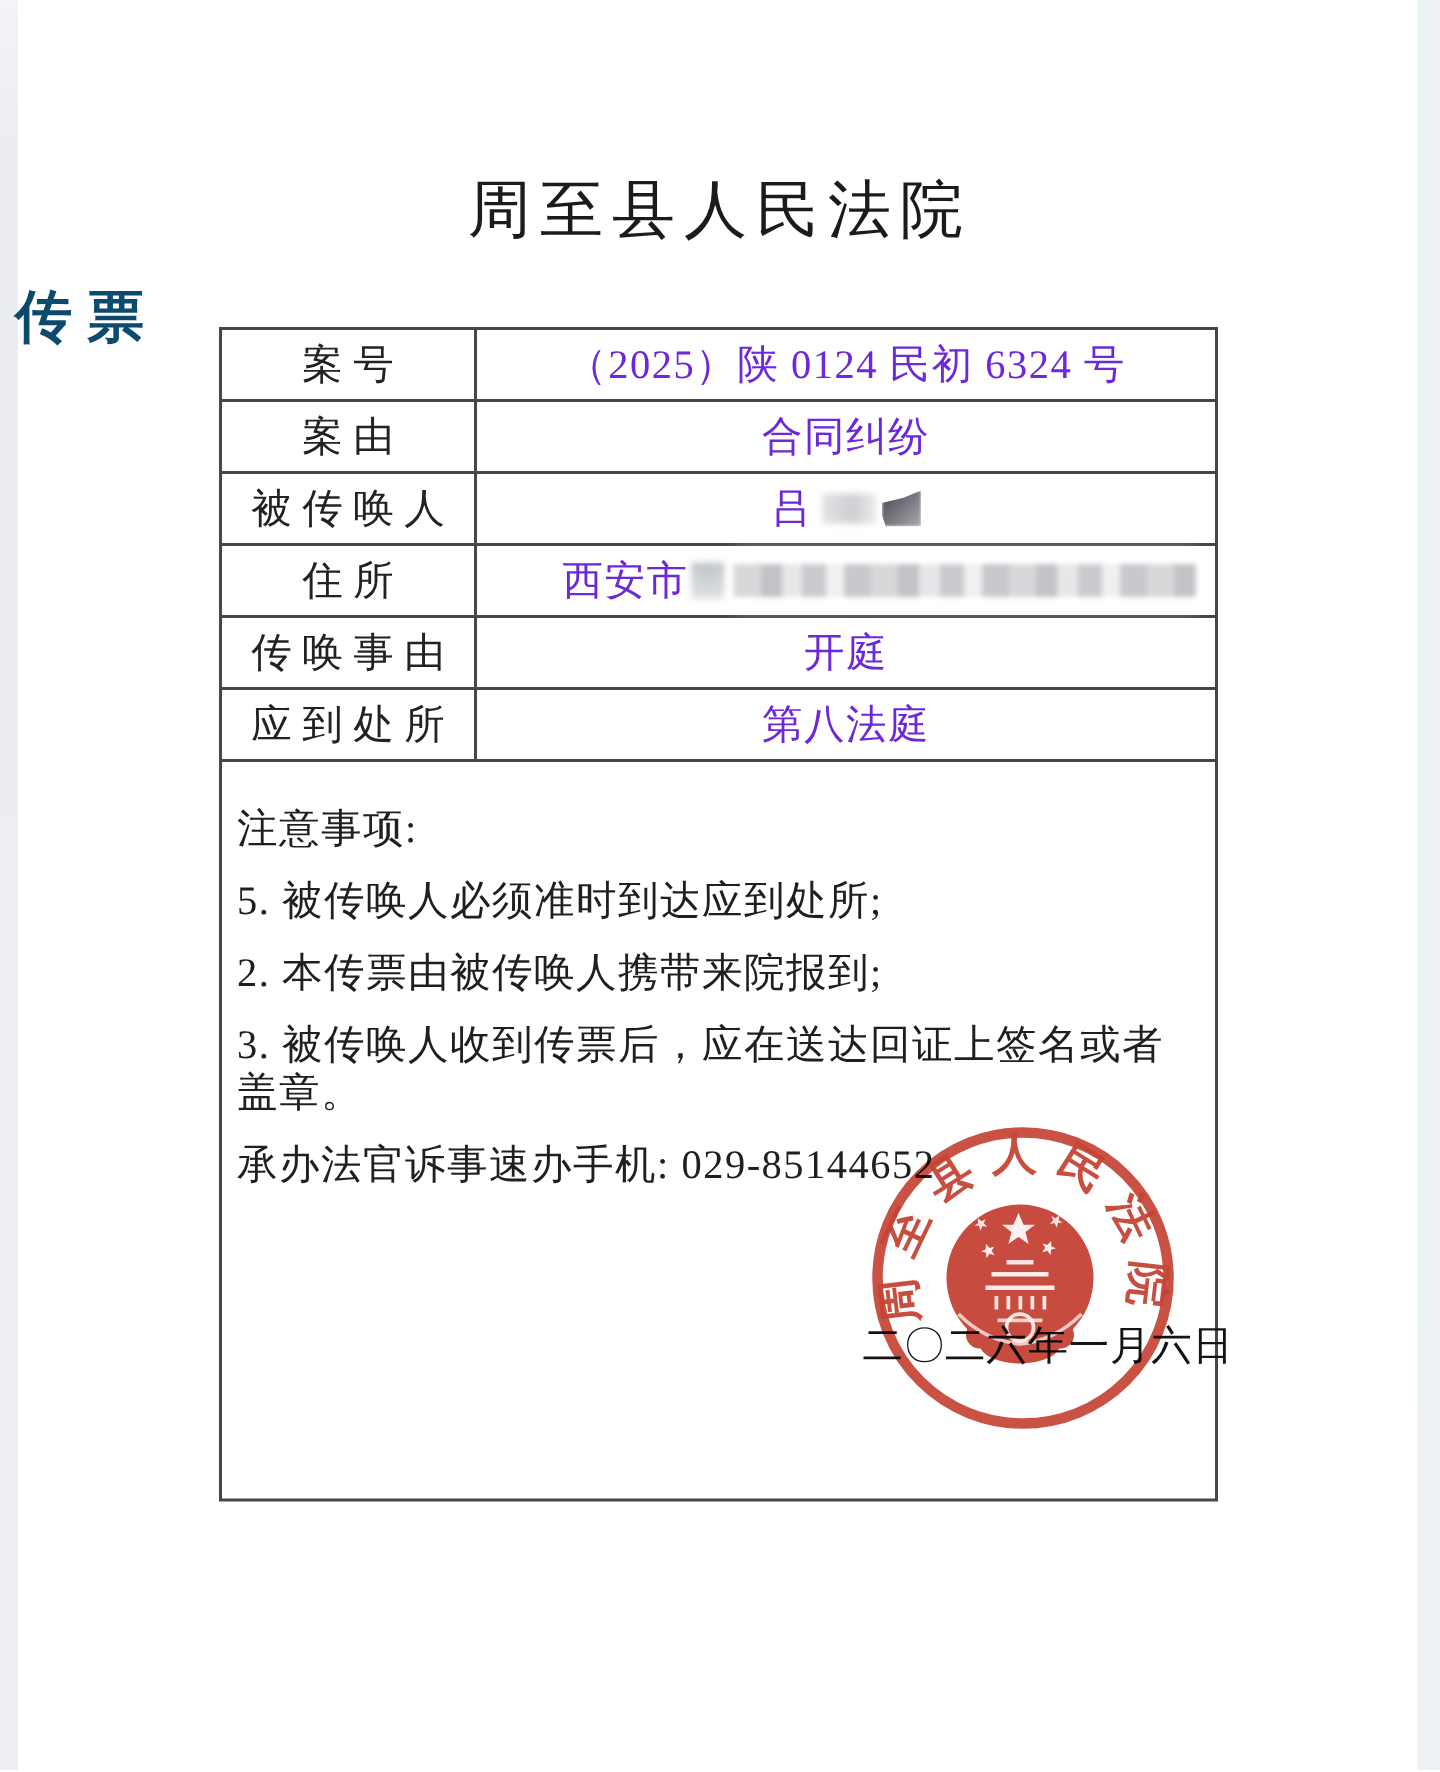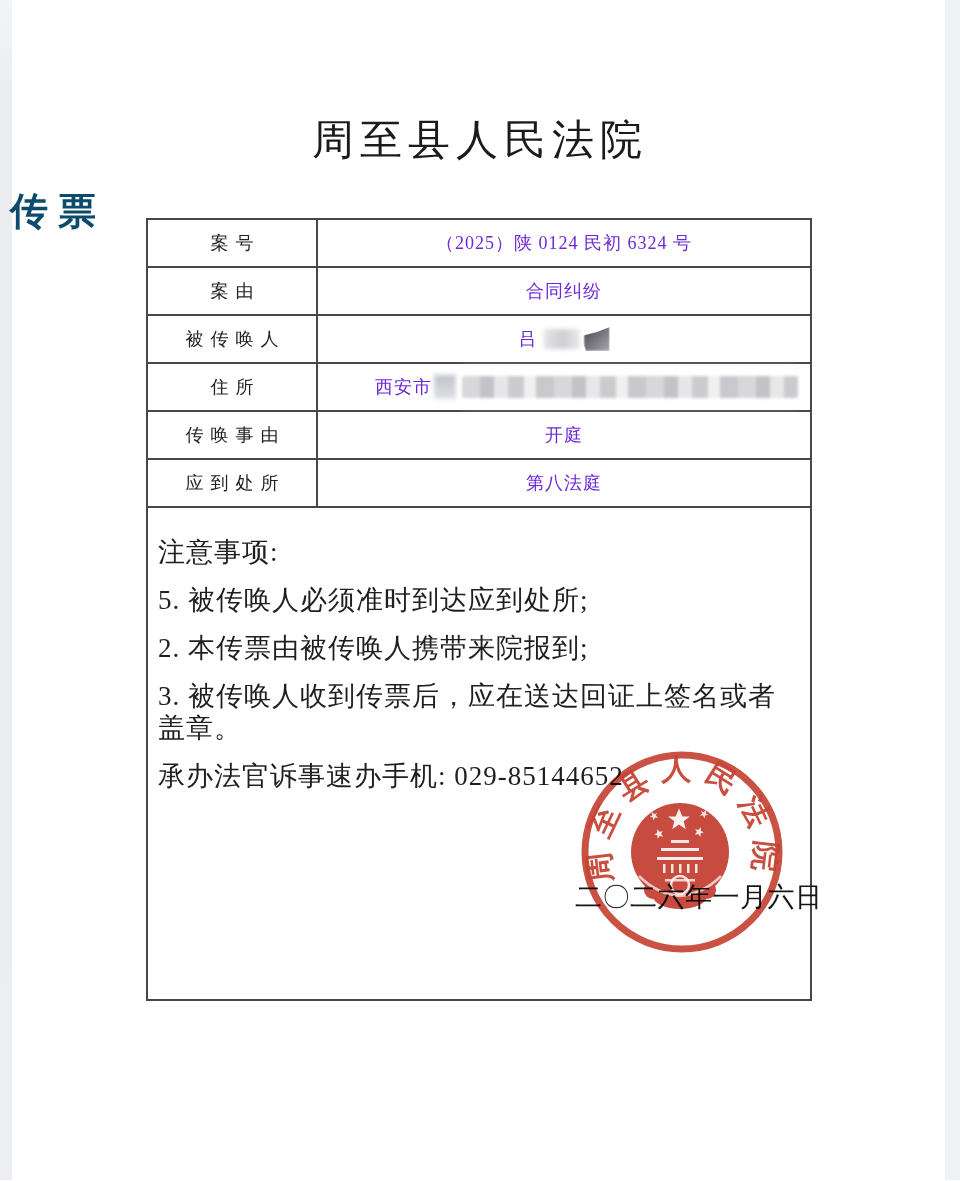--- a/index.html
+++ b/index.html
@@ -41,21 +41,21 @@
   }
   .doc-box{
     position:absolute;left:146px;top:218px;width:666px;height:783px;
     border:2px solid var(--line);
     display:flex;flex-direction:column;
   }
   .t-row{
     display:grid;grid-template-columns:170px 1fr;
     height:48px;flex:0 0 48px;
     border-bottom:2px solid var(--line);
-    font-size:18px;
+    font-size:27px;
   }
   .t-label{
     border-right:2px solid var(--line);
     display:flex;align-items:center;justify-content:center;
     letter-spacing:7px;padding-left:7px;
     color:#222;
   }
   .t-value{
     display:flex;align-items:center;justify-content:center;
     letter-spacing:1px;color:#6d28d9;

